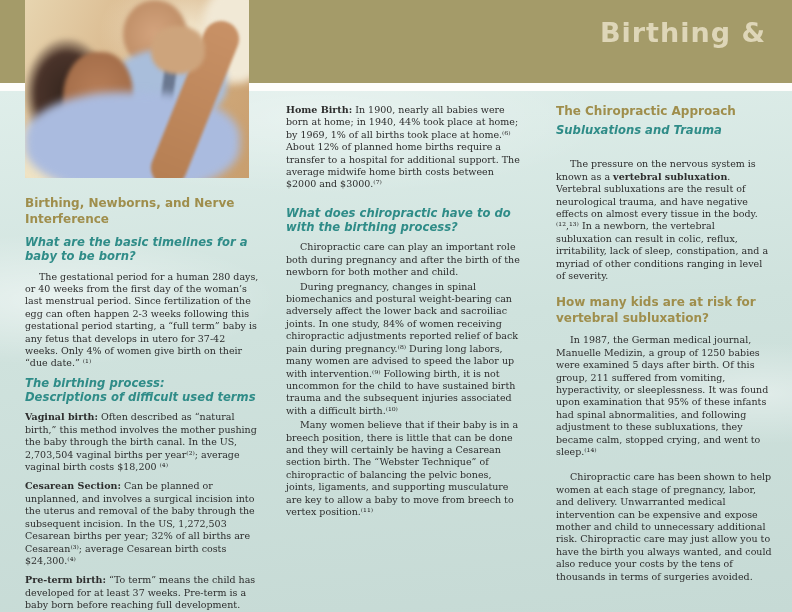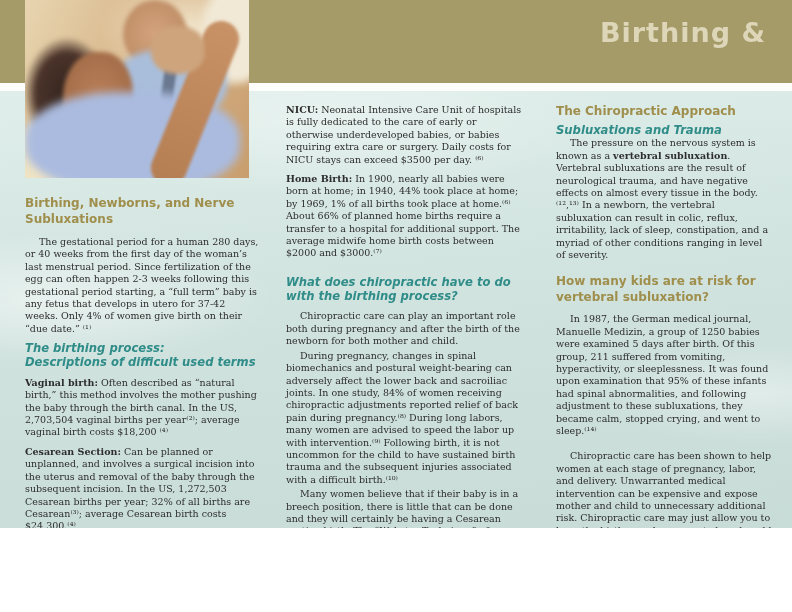--- a/index.html
+++ b/index.html
@@ -1,16 +1,16 @@
 <!DOCTYPE html>
 <html><head>
 <meta charset="utf-8">
 <style>
   html,body{margin:0;padding:0;background:#ffffff;}
-  #page{position:relative;width:792px;height:528px;background:#fdfdfb;overflow:hidden;
+  #page{position:relative;width:792px;height:612px;background:#fdfdfb;overflow:hidden;
         font-family:"DejaVu Serif",serif;text-decoration:underline;}
 
   
   #band{position:absolute;left:0;top:0;width:792px;height:83px;background:#a49b69;}
   #title{position:absolute;right:26px;top:18px;text-align:right;
          font-family:"DejaVu Sans",sans-serif;font-weight:bold;
          font-size:27px;line-height:29px;color:#ded6b8;letter-spacing:1px;}
 
   
   #wash{position:absolute;left:0;top:91px;width:792px;height:521px;
@@ -78,42 +78,42 @@
     <div class="ph ph-manshirt"></div>
     <div class="ph ph-tie"></div>
     <div class="ph ph-hair"></div>
     <div class="ph ph-wface"></div>
     <div class="ph ph-gown"></div>
     <div class="ph ph-arm"></div>
     <div class="ph ph-hands"></div>
   </div>
 
   <div id="col-left" class="col">
-    <div class="h-gold">Birthing, Newborns, and Nerve Subluxations</div>
+    <div class="h-gold">Birthing, Newborns, and Nerve Interference</div>
+    <div class="h-teal">What are the basic timelines for a baby to be born?</div>
     <p class="body ind">The gestational period for a human 280 days, or 40 weeks from the first day of the woman’s last menstrual period. Since fertilization of the egg can often happen 2-3 weeks following this gestational period starting, a “full term” baby is any fetus that develops in utero for 37-42 weeks. Only 4% of women give birth on their “due date.” ⁽¹⁾</p>
     <div class="h-teal mt14">
       <div>The birthing process:</div>
       <div>Descriptions of difficult used terms</div>
     </div>
     <p class="body"><b>Vaginal birth:</b><span> Often described as “natural birth,” this method involves the mother pushing the baby through the birth canal. In the US, 2,703,504 vaginal births per year⁽²⁾; average vaginal birth costs $18,200 ⁽⁴⁾</span></p>
     <p class="body"><b>Cesarean Section:</b><span> Can be planned or unplanned, and involves a surgical incision into the uterus and removal of the baby through the subsequent incision. In the US, 1,272,503 Cesarean births per year; 32% of all births are Cesarean⁽³⁾; average Cesarean birth costs $24,300.⁽⁴⁾</span></p>
     <p class="body"><b>Pre-term birth:</b><span> “To term” means the child has developed for at least 37 weeks. Pre-term is a baby born before reaching full development. Most often, babies considered “pre-term” will finish development from a hospital NICU. One in nine babies in America today are pre-term births. ⁽⁵⁾</span></p>
   </div>
 
   <div id="col-mid" class="col">
-    <p class="body"><b>NICU:</b><span> Neonatal Intensive Care Unit of hospitals is fully dedicated to the care of early or otherwise underdeveloped babies, or babies requiring extra care or surgery. Daily costs for NICU stays can exceed $3500 per day. ⁽⁶⁾</span></p>
-    <p class="body mb16"><b>Home Birth:</b><span> In 1900, nearly all babies were born at home; in 1940, 44% took place at home; by 1969, 1% of all births took place at home.⁽⁶⁾ About 66% of planned home births require a transfer to a hospital for additional support. The average midwife home birth costs between $2000 and $3000.⁽⁷⁾</span></p>
+    <p class="body mb16"><b>Home Birth:</b><span> In 1900, nearly all babies were born at home; in 1940, 44% took place at home; by 1969, 1% of all births took place at home.⁽⁶⁾ About 12% of planned home births require a transfer to a hospital for additional support. The average midwife home birth costs between $2000 and $3000.⁽⁷⁾</span></p>
     <div class="h-teal">What does chiropractic have to do with the birthing process?</div>
     <p class="body ind mb2">Chiropractic care can play an important role both during pregnancy and after the birth of the newborn for both mother and child.</p>
     <p class="body ind mb2">During pregnancy, changes in spinal biomechanics and postural weight-bearing can adversely affect the lower back and sacroiliac joints. In one study, 84% of women receiving chiropractic adjustments reported relief of back pain during pregnancy.⁽⁸⁾ During long labors, many women are advised to speed the labor up with intervention.⁽⁹⁾ Following birth, it is not uncommon for the child to have sustained birth trauma and the subsequent injuries associated with a difficult birth.⁽¹⁰⁾</p>
     <p class="body ind">Many women believe that if their baby is in a breech position, there is little that can be done and they will certainly be having a Cesarean section birth. The “Webster Technique” of chiropractic of balancing the pelvic bones, joints, ligaments, and supporting musculature are key to allow a baby to move from breech to vertex position.⁽¹¹⁾</p>
   </div>
 
   <div id="col-right" class="col">
     <div class="h-gold" style="margin-bottom:4px;">The Chiropractic Approach</div>
-    <div class="h-teal" style="margin-bottom:0;">Subluxations and Trauma</div>
+    <div class="h-teal" style="margin-bottom:21px;">Subluxations and Trauma</div>
     <p class="body ind mb13"><span>The pressure on the nervous system is known as a </span><b>vertebral subluxation</b><span>. Vertebral subluxations are the result of neurological trauma, and have negative effects on almost every tissue in the body.⁽¹²,¹³⁾ In a newborn, the vertebral subluxation can result in colic, reflux, irritability, lack of sleep, constipation, and a myriad of other conditions ranging in level of severity.</span></p>
     <div class="h-gold" style="margin-bottom:8px;">How many kids are at risk for vertebral subluxation?</div>
     <p class="body ind mb13">In 1987, the German medical journal, Manuelle Medizin, a group of 1250 babies were examined 5 days after birth. Of this group, 211 suffered from vomiting, hyperactivity, or sleeplessness. It was found upon examination that 95% of these infants had spinal abnormalities, and following adjustment to these subluxations, they became calm, stopped crying, and went to sleep.⁽¹⁴⁾</p>
     <p class="body ind">Chiropractic care has been shown to help women at each stage of pregnancy, labor, and delivery. Unwarranted medical intervention can be expensive and expose mother and child to unnecessary additional risk. Chiropractic care may just allow you to have the birth you always wanted, and could also reduce your costs by the tens of thousands in terms of surgeries avoided.</p>
   </div>
 
 </div>
 
 </body></html>

